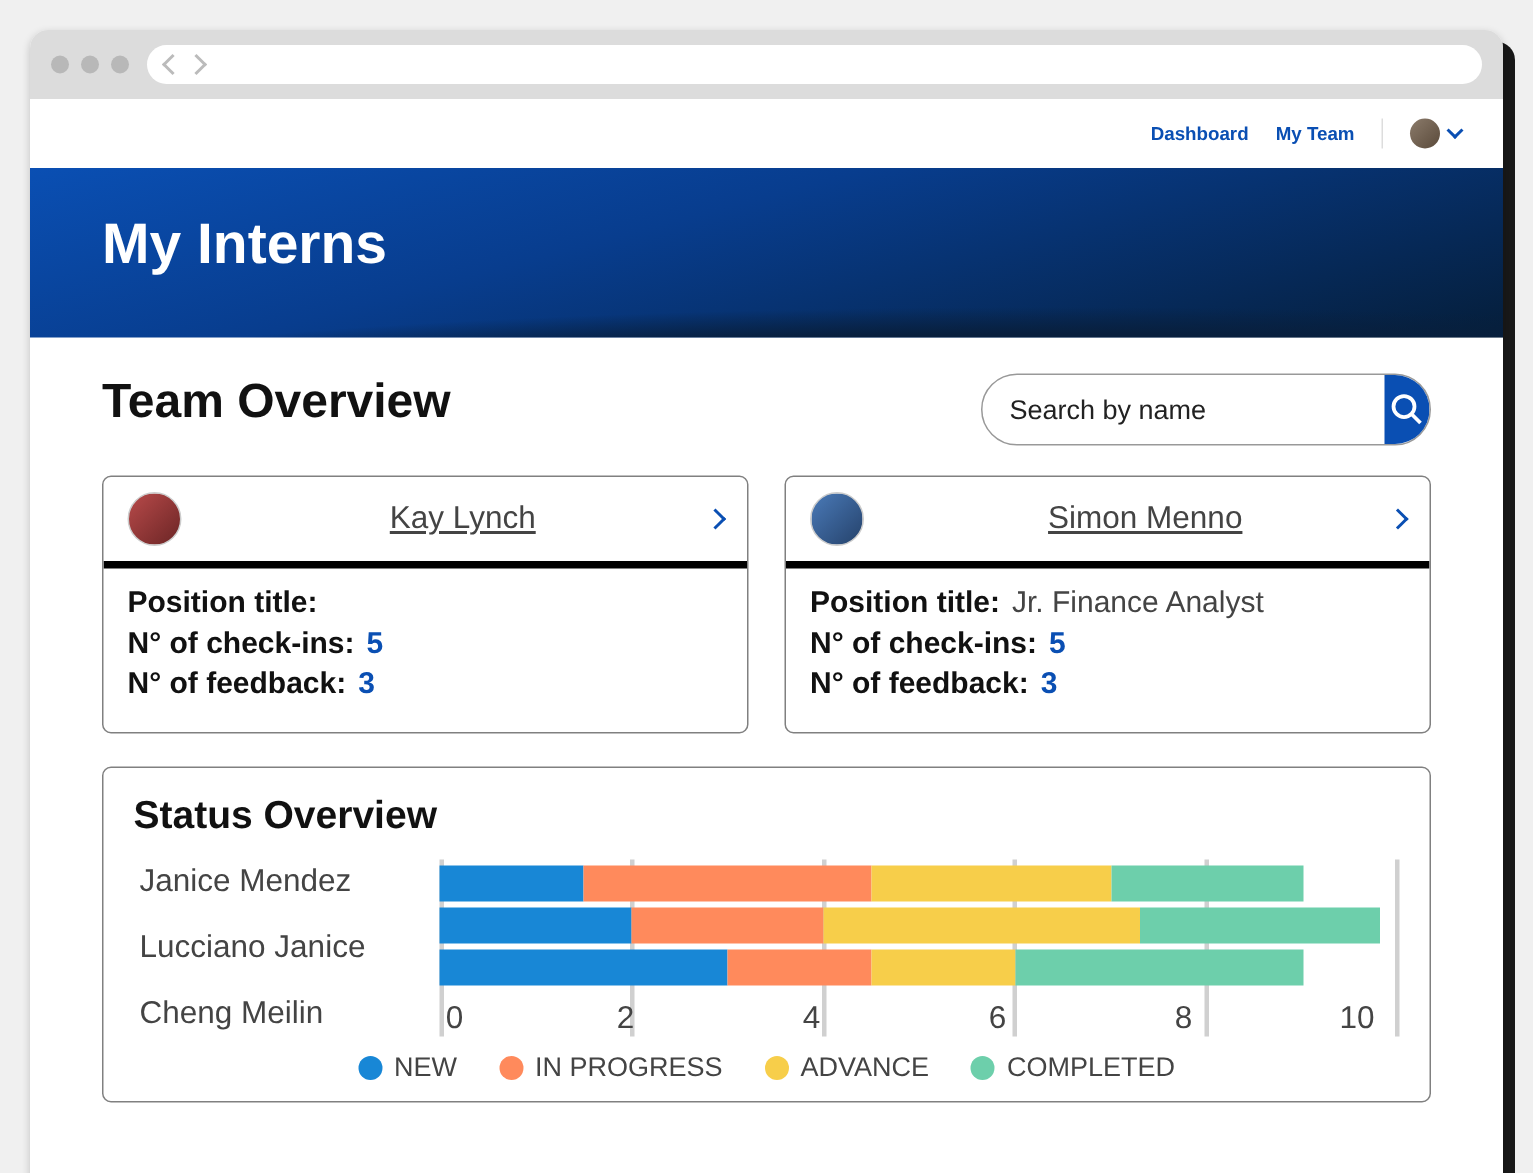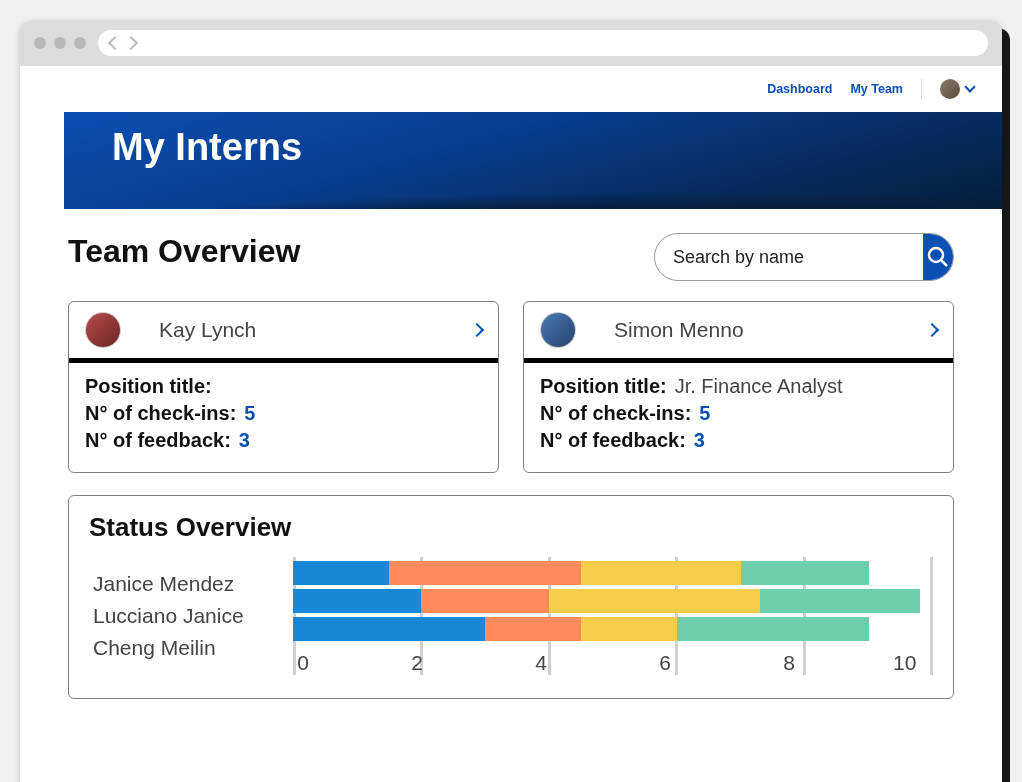--- a/index.html
+++ b/index.html
@@ -110,23 +110,22 @@
     .chevron-down {
       width: 8px; height: 8px;
       border-right: 2px solid #0a4fb3;
       border-bottom: 2px solid #0a4fb3;
       transform: rotate(45deg);
       margin-top: -4px;
     }
     .hero {
       background: linear-gradient(165deg, #0a4fb3 0%, #083d8e 40%, #051e3a 100%);
       position: relative;
-      padding: 14px 48px 40px;
+      padding: 30px 48px 40px;
       overflow: hidden;
-      margin-left: 44px;
     }
     .hero::after {
       content: "";
       position: absolute;
       inset: 0;
       background: radial-gradient(ellipse 120% 80% at 70% 130%, #081f3d 40%, transparent 60%);
       pointer-events: none;
     }
     .hero h1 {
       color: #fff;
@@ -202,22 +201,23 @@
       width: 36px; height: 36px; border-radius: 50%;
       border: 1px solid #ccc;
       flex-shrink: 0;
     }
     .av-red { background: linear-gradient(135deg, #b84a4a, #6b2525); }
     .av-blue { background: linear-gradient(135deg, #4a7ab8, #25426b); }
     .card-name {
       font-size: 21px;
       color: #444;
       flex: 1;
-      text-align: left;
+      text-align: center;
       padding-left: 24px;
+      text-decoration: underline;
     }
     .card-chevron {
       width: 10px; height: 10px;
       border-right: 2.5px solid #0a4fb3;
       border-top: 2.5px solid #0a4fb3;
       transform: rotate(45deg);
       flex-shrink: 0;
     }
     .card-body {
       border-top: 5px solid #000000;
@@ -229,37 +229,37 @@
       gap: 8px;
       margin-bottom: 4px;
       font-size: 20px;
     }
     .card-label { font-weight: 800; color: #111; }
     .card-value.text { color: #444; font-weight: 400; }
     .card-value.num { color: #0a4fb3; font-weight: 700; }
     .status-panel {
       border: 1px solid #808080;
       border-radius: 6px;
-      padding: 16px 20px 23px;
+      padding: 16px 20px 12px;
     }
     .status-title {
       font-size: 26px;
       font-weight: 800;
       color: #111;
       margin-bottom: 14px;
     }
     .chart-area {
       display: flex;
       padding-left: 4px;
     }
     .chart-labels {
       display: flex;
       flex-direction: column;
       justify-content: center;
-      gap: 4px;
+      gap: 16px;
       width: 200px;
       flex-shrink: 0;
     }
     .chart-label {
       font-size: 21px;
       color: #444;
       text-align: left;
       height: 28px;
       line-height: 28px;
     }
@@ -449,15 +449,33 @@
           <div class="x-axis" id="x-axis">
               <div class="x-tick">0</div>
               <div class="x-tick">2</div>
               <div class="x-tick">4</div>
               <div class="x-tick">6</div>
               <div class="x-tick">8</div>
               <div class="x-tick">10</div>
             </div>
         </div>
       </div>
+      <div class="legend" id="legend">
+          <div class="legend-item">
+            <div class="legend-dot" style="background:#1887d6"></div>
+            <span>NEW</span>
+          </div>
+          <div class="legend-item">
+            <div class="legend-dot" style="background:#ff8a5c"></div>
+            <span>IN PROGRESS</span>
+          </div>
+          <div class="legend-item">
+            <div class="legend-dot" style="background:#f7ce4a"></div>
+            <span>ADVANCE</span>
+          </div>
+          <div class="legend-item">
+            <div class="legend-dot" style="background:#6dcfab"></div>
+            <span>COMPLETED</span>
+          </div>
+        </div>
     </div>
   </div>
 </div>
 
 </body></html>

